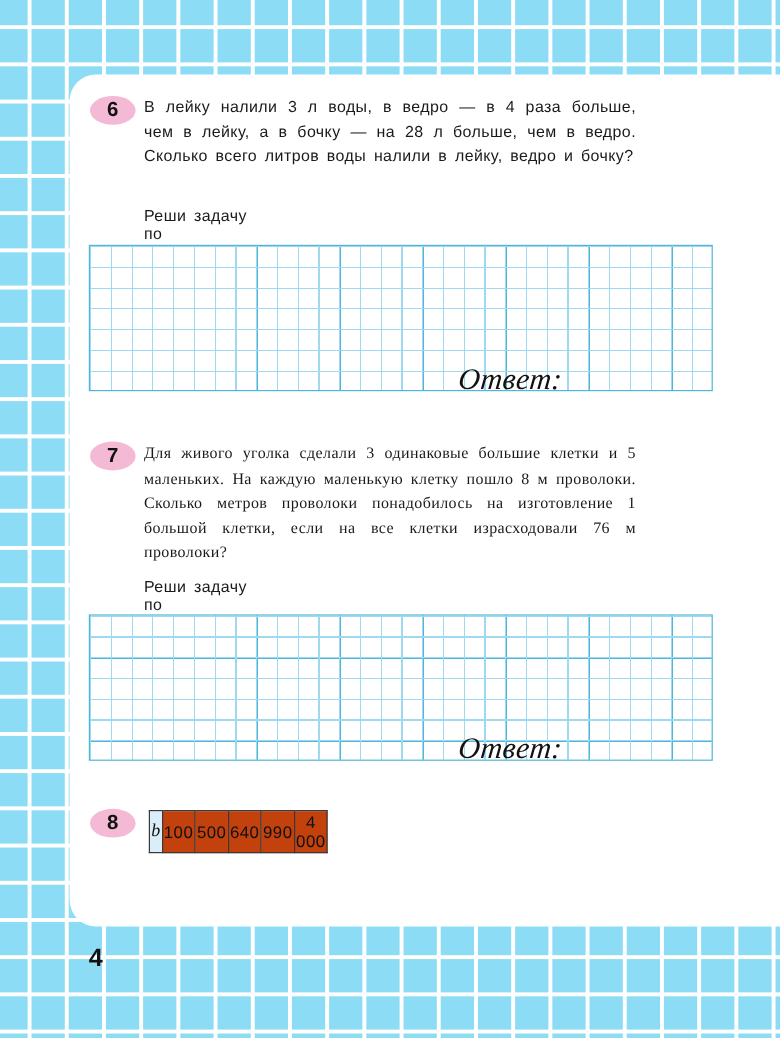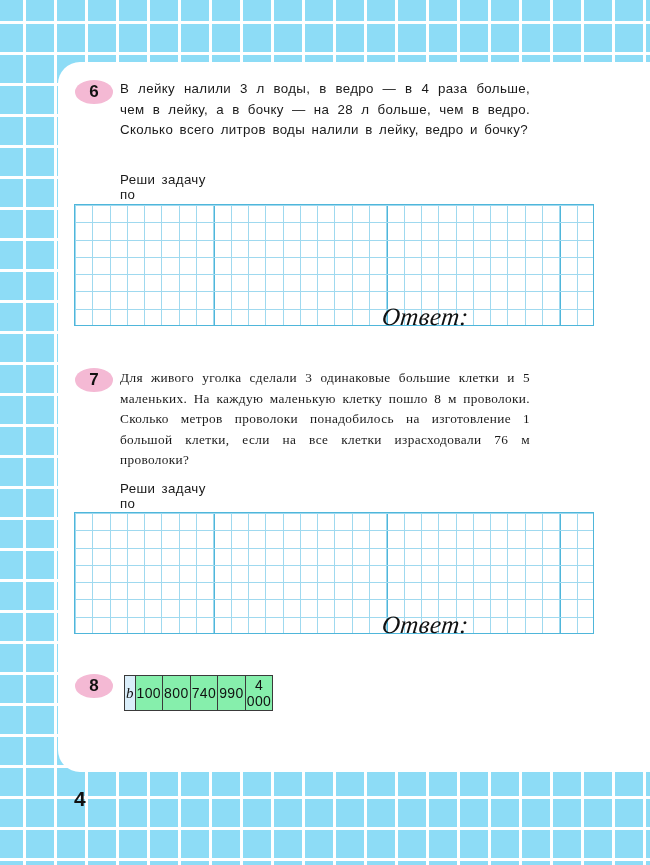--- a/index.html
+++ b/index.html
@@ -124,21 +124,21 @@
     color: #111;
   }
   .vtable td.label {
     background: #daeefa;
     width: 72px;
     font-family: "Liberation Serif", serif;
     font-style: italic;
     font-size: 15px;
   }
   .vtable td.val {
-    background: #86efac;
+    background: #c2410c;
     width: 73px;
     font-family: "Liberation Sans", sans-serif;
     letter-spacing: .4px;
   }
   .vtable td.blank {
     background: #ffffff;
     width: 73px;
   }
 </style>
 </head>
@@ -173,22 +173,22 @@
 </div>
 
 <div class="task">
   <div class="badge" style="left:75px; top:674px;">8</div>
 
   <table class="vtable" style="left:124px; top:675px;">
     <tbody>
         <tr>
       <td class="label">b</td>
       <td class="val">100</td>
-      <td class="val">800</td>
-      <td class="val">740</td>
+      <td class="val">500</td>
+      <td class="val">640</td>
       <td class="val">990</td>
       <td class="val">4 000</td>
     </tr>
   </tbody>
     </table>
 </div>
 
 <div id="page-num">4</div>
 
 </body></html>

